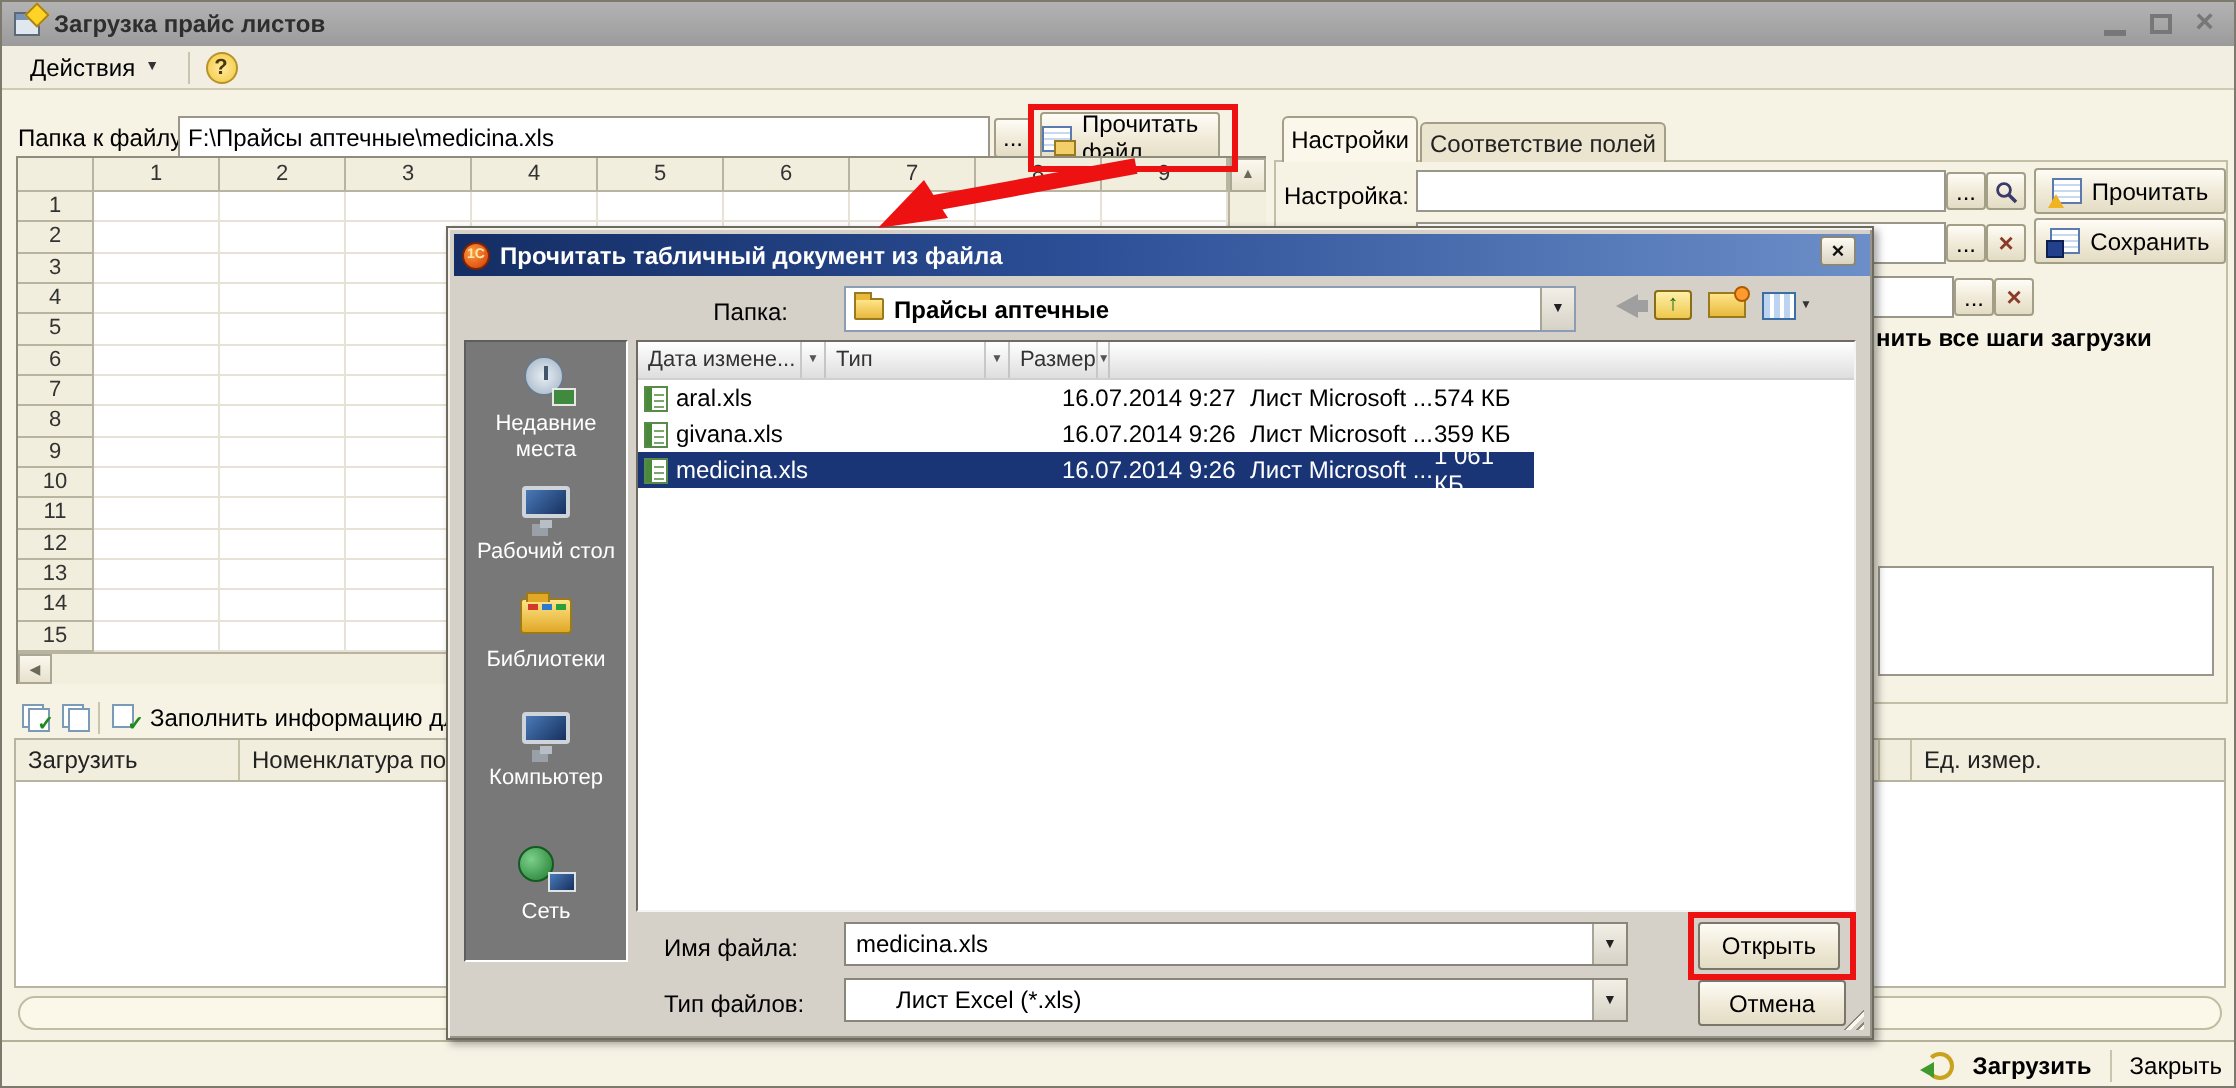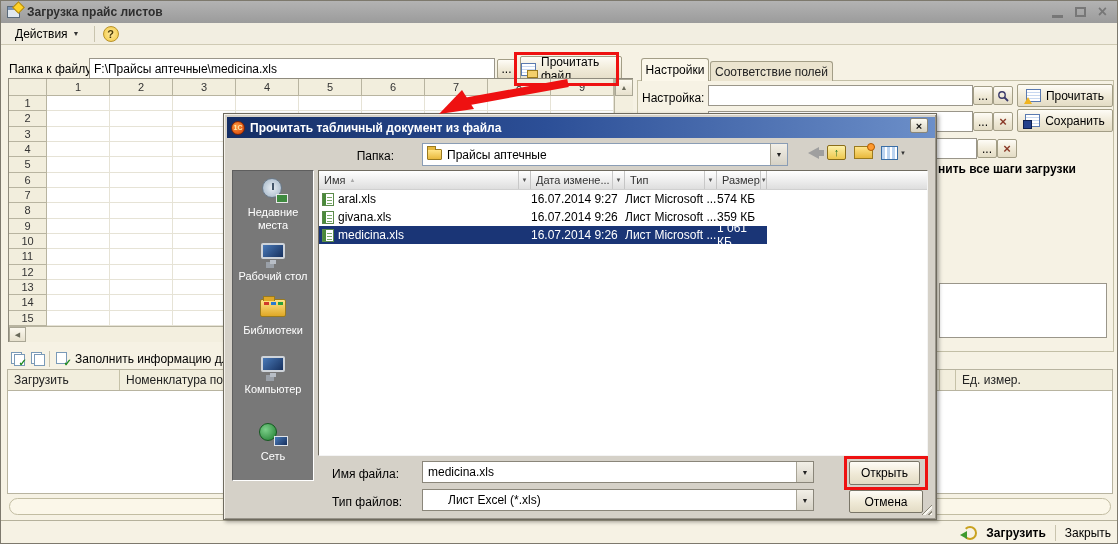--- a/index.html
+++ b/index.html
@@ -167,21 +167,21 @@
       <span>Действия</span>
       <span class="dn-arrow">▼</span>
     </div>
     <div class="msep"></div>
     <div class="help-ic">?</div>
   </div>
 
   <span class="abs" style="left:8px;top:61px;">Папка к файлу:</span>
   <input class="abs field" style="left: 88px; top: 57px; width: 406px; height: 22px;" value="F:\Прайсы аптечные\medicina.xls">
   <div class="abs btn" style="left:496px;top:58px;width:19px;height:20px;">...</div>
-  <div class="abs btn" style="left:519px;top:55px;width:102px;height:26px;">
+  <div class="abs btn" style="left:519px;top:55px;width:90px;height:26px;">
     <span class="doc-ic file"></span>
     <span>Прочитать файл</span>
   </div>
   <div class="abs annotation" style="left:513px;top:51px;width:105px;height:34px;"></div>
 
   <div class="abs panelbox" style="left:636px;top:79px;width:477px;height:272px;"></div>
   <div class="abs tab active" style="left:640px;top:57px;width:68px;height:23px;background:#fbf7ea;z-index:2;">Настройки</div>
   <div class="abs tab inactive" style="left:709px;top:60px;width:123px;height:20px;">Соответствие полей</div>
 
   <span class="abs" style="left:641px;top:90px;">Настройка:</span>
@@ -428,21 +428,21 @@
   </div>
 
   <div class="abs dialog">
     <div class="abs dlg-title">
       <div class="onec-ic">1С</div>
       <span>Прочитать табличный документ из файла</span>
     </div>
     <div class="dlg-close">×</div>
 
     <span class="abs" style="left:96px;top:35px;width:74px;text-align:right;">Папка:</span>
-    <div class="abs combo" style="left:198px;top:29px;width:366px;height:23px;">
+    <div class="abs combo" style="left:198px;top:29px;width:366px;height:23px;font-weight:bold;">
       <div class="folder"></div>
       <span class="ctext">Прайсы аптечные</span>
       <div class="dd">▼</div>
     </div>
     <div class="abs dtb" style="left:584px;top:31px;">
       <div class="back-ic"></div>
       <div class="upf-ic">↑</div>
       <div class="newf-ic"></div>
       <div style="display:flex;align-items:center;gap:2px;">
         <div class="views-ic"></div>
@@ -480,25 +480,20 @@
         <div class="si-ic">
             <div class="net-globe"></div>
             <div class="net-mon"></div>
           </div>
         <span>Сеть</span>
       </div>
     </div>
 
     <div class="abs flist">
       <div class="fl-head">
-        <div class="fl-hcell" style="width:212px;">
-          <span>Имя</span>
-          <span class="sortg">▲</span>
-          <span class="fl-filter">▼</span>
-        </div>
         <div class="fl-hcell" style="width:94px;">
           <span>Дата измене...</span>
           <span class="fl-filter">▼</span>
         </div>
         <div class="fl-hcell" style="width:92px;">
           <span>Тип</span>
           <span class="fl-filter">▼</span>
         </div>
         <div class="fl-hcell" style="width:50px;">
           <span>Размер</span>

